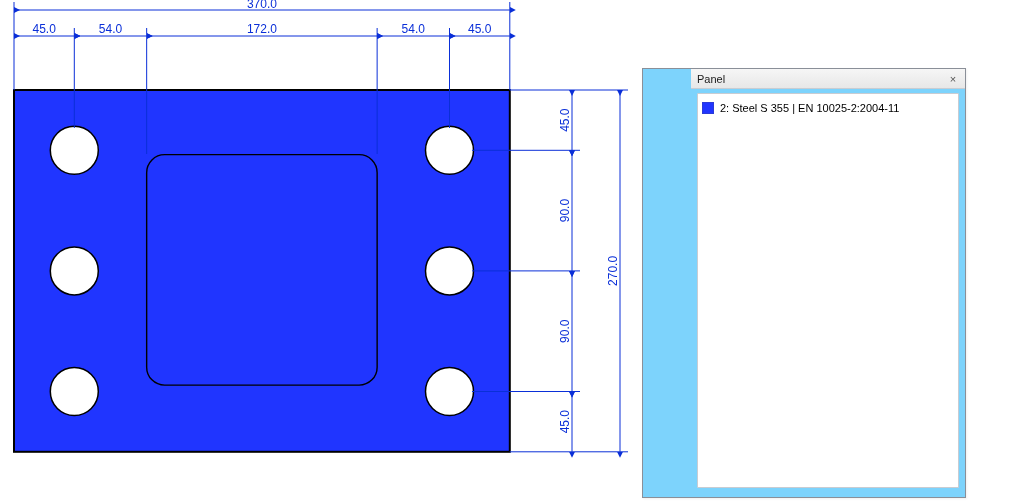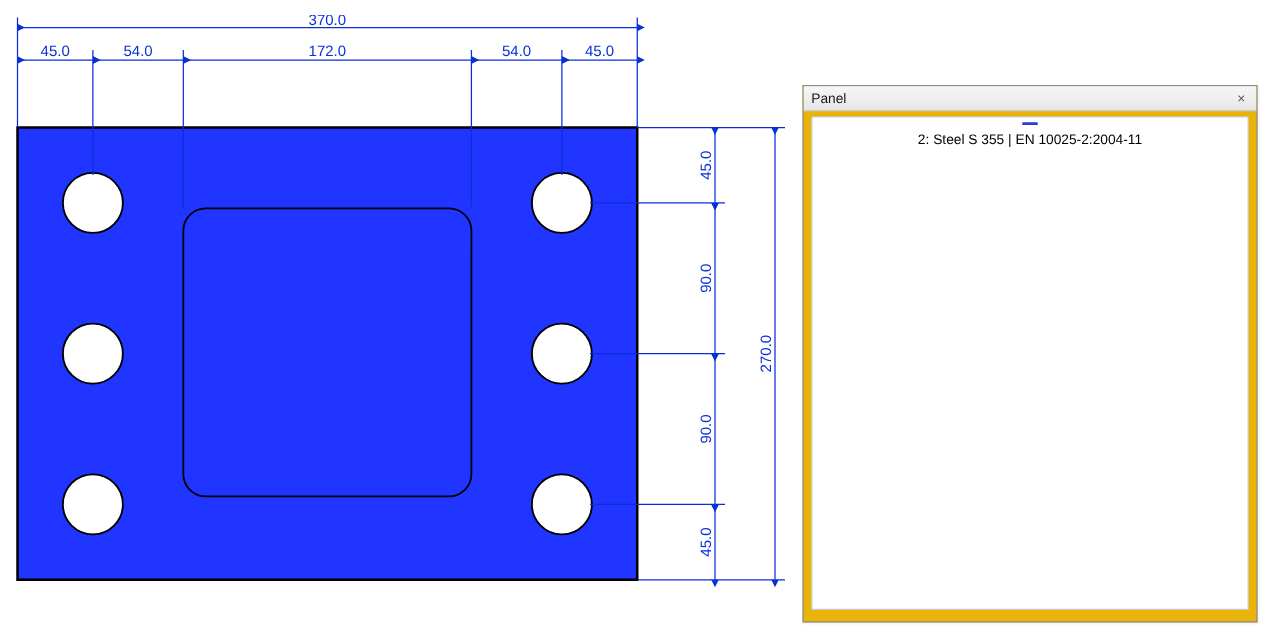--- a/index.html
+++ b/index.html
@@ -1,26 +1,26 @@
 <!DOCTYPE html>
 <html><head>
 <meta charset="utf-8">
 <style>
   *{box-sizing:border-box;margin:0;padding:0;}
   html,body{width:1010px;height:502px;background:#fff;font-family:"Segoe UI",Tahoma,sans-serif;font-size:11px;color:#000;position:relative;overflow:hidden;}
-  .drawing{position:absolute;left:0;top:0;width:640px;height:428px;margin-top:12px;}
+  .drawing{position:absolute;left:0;top:0;width:640px;height:428px;}
   .drawing svg{position:absolute;left:0;top:0;}
-  .panel{position:absolute;left:642px;top:68px;width:364px;height:430px;border:1px solid #8a8f98;background:#eab308;box-shadow:1px 1px 2px rgba(0,0,0,0.06);}
+  .panel{position:absolute;left:642px;top:68px;width:324px;height:430px;border:1px solid #8a8f98;background:#7dd3fc;box-shadow:1px 1px 2px rgba(0,0,0,0.06);padding-left:48px;}
   .panel-header{height:20px;background:linear-gradient(#f6f6f6,#e7e7e7);border-bottom:1px solid #c8ccd2;display:flex;align-items:center;padding:0 4px 0 6px;font-weight:500;font-size:11px;color:#1a1a1a;}
   .panel-header .title{flex:1;}
   .panel-header .x{width:16px;text-align:center;color:#555;cursor:pointer;}
   .panel-body{padding:4px 6px 6px 6px;}
   .section-label{font-size:11px;color:#222;margin:2px 0 3px 2px;}
   .mat-list{background:#fff;border:1px solid #c8ccd2;border-radius:1px;height:395px;padding:4px 4px;}
-  .mat-item{display:flex;align-items:center;gap:6px;height:16px;font-size:11px;flex-direction:column;}
+  .mat-item{display:flex;align-items:flex-end;gap:6px;height:16px;font-size:11px;}
   .swatch{width:12px;height:12px;border:1px solid #2b3bd8;}
 </style>
 </head>
 <body>
 
 <div class="drawing">
 <svg viewBox="0 0 640 502" width="640" height="502">
 
   <defs>
 

